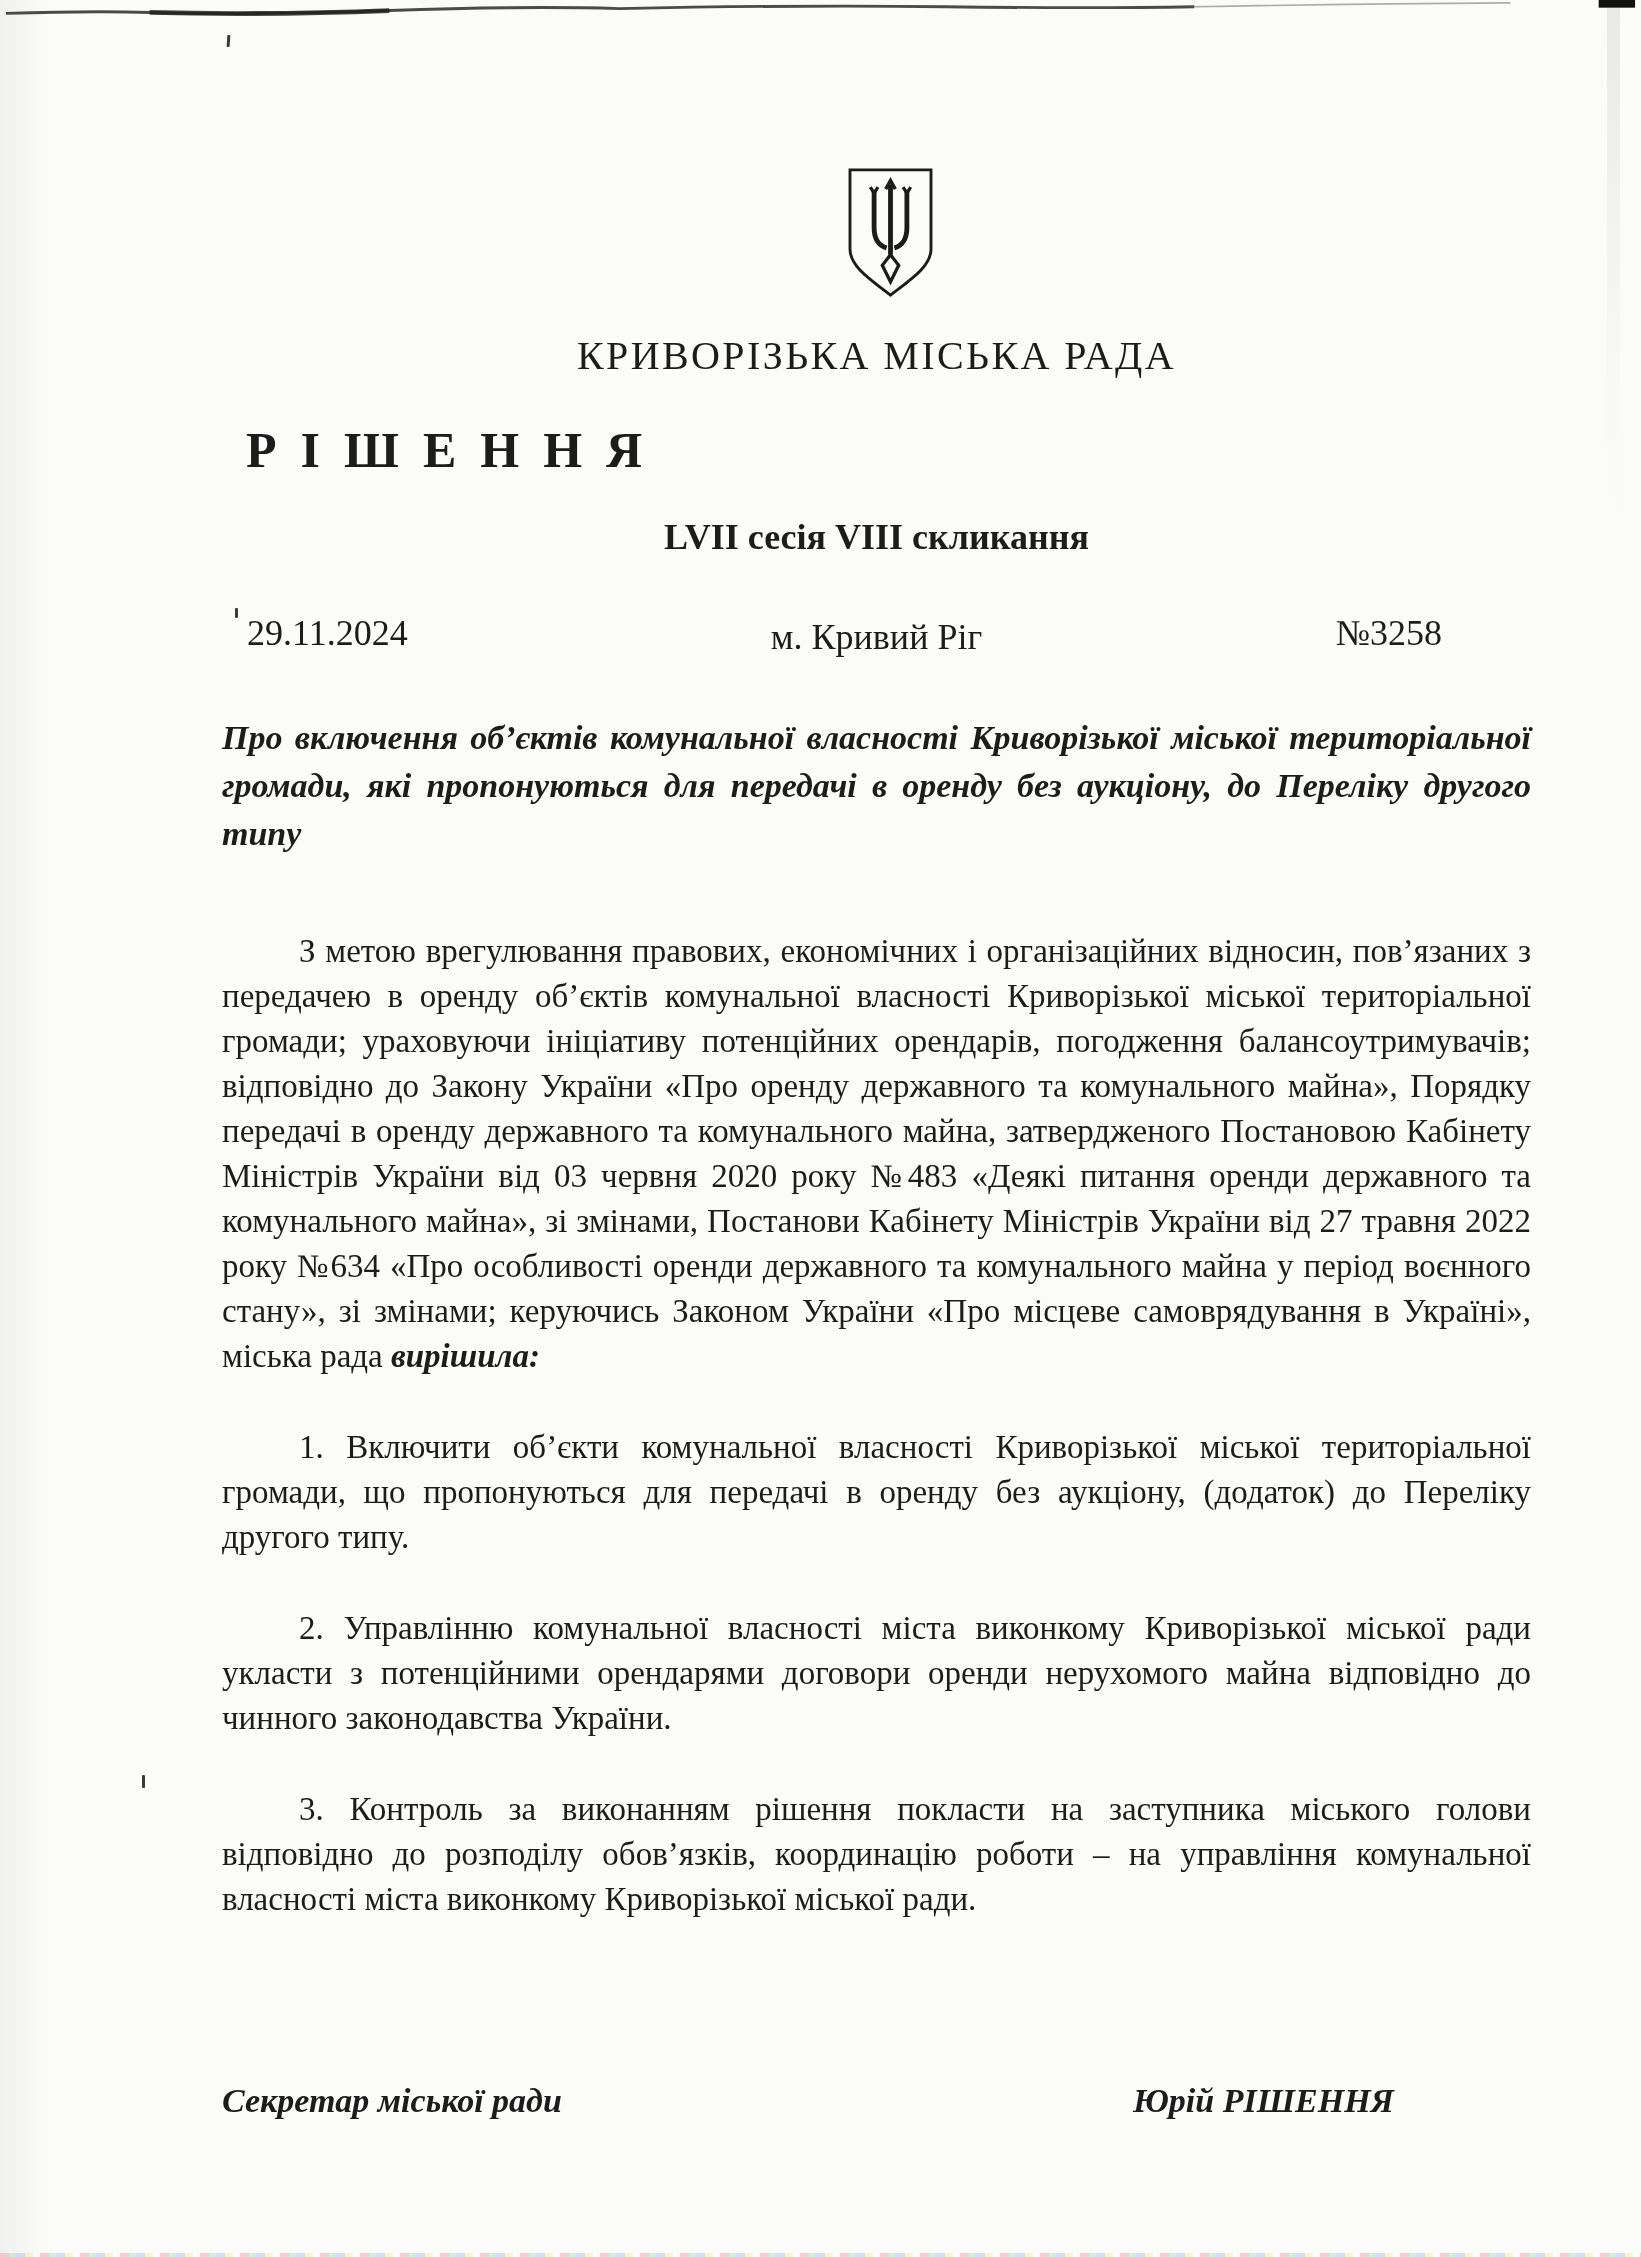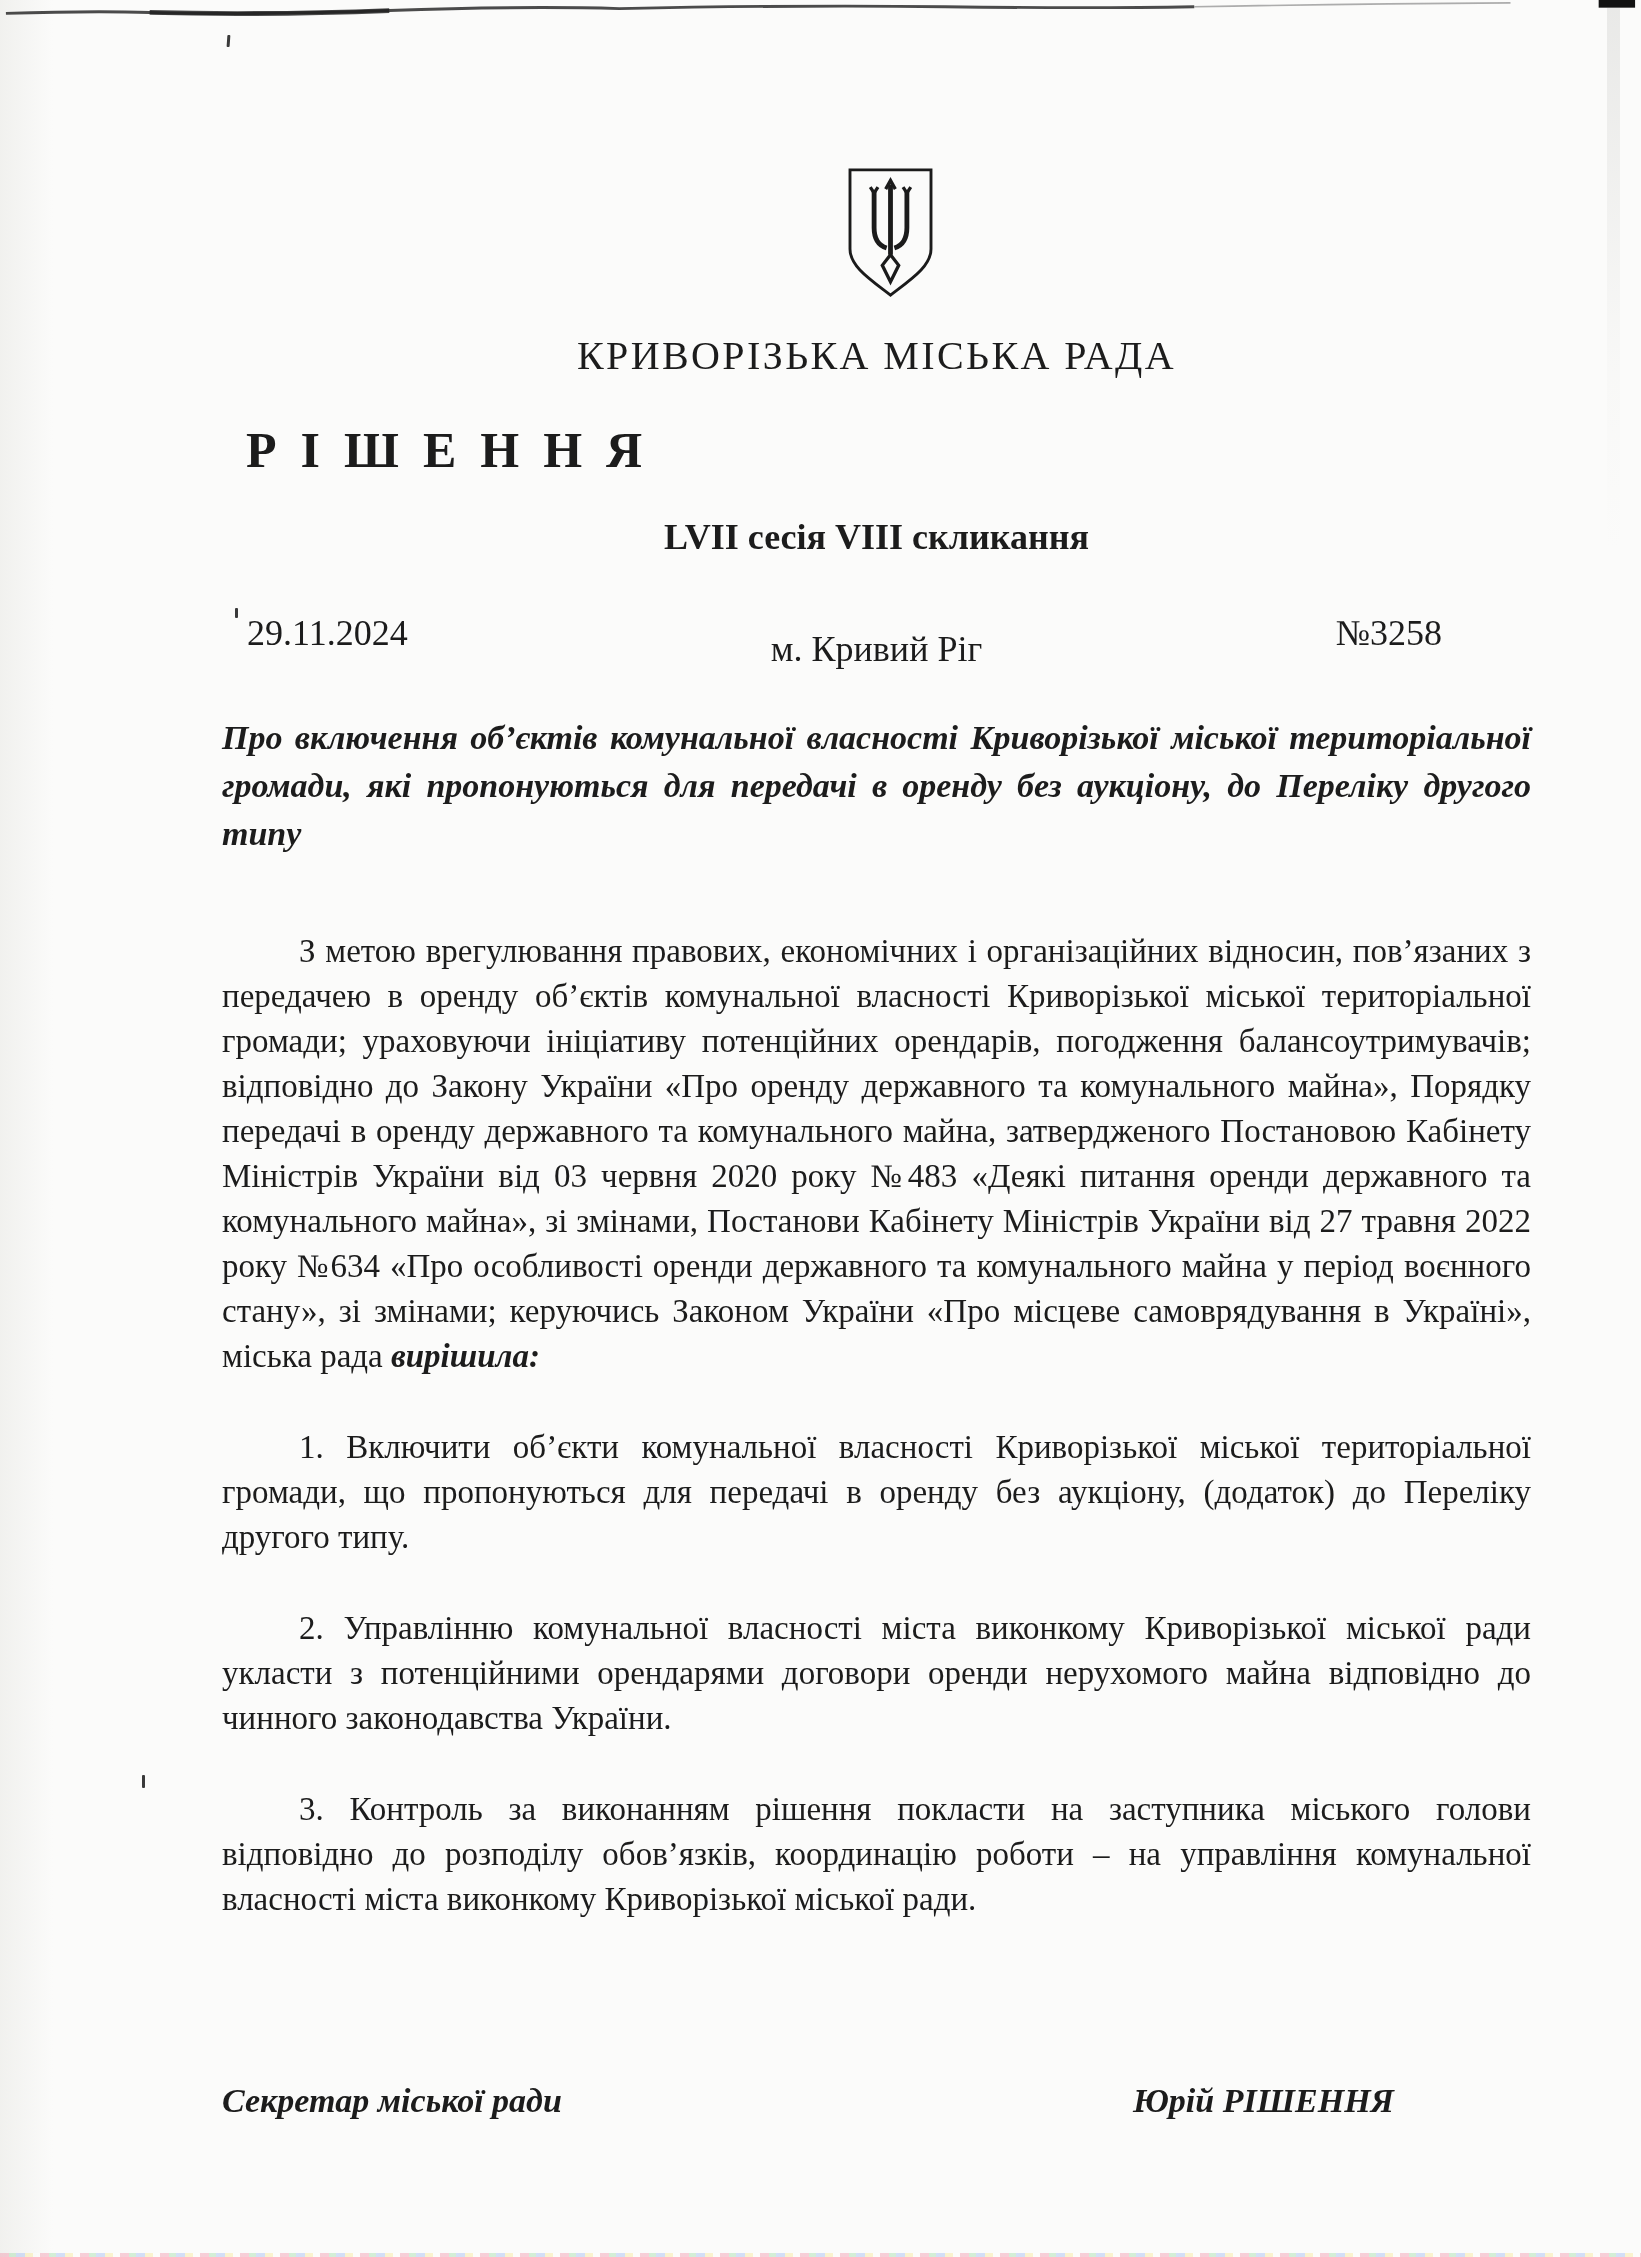--- a/index.html
+++ b/index.html
@@ -46,21 +46,21 @@
     position:absolute; left:222px; top:421px; width:1309px;
     text-align:left; font-size:50px; font-weight:bold;
     letter-spacing:24px; text-indent:24px; white-space:nowrap;
   }
   .session-line {
     position:absolute; left:222px; top:516px; width:1309px;
     text-align:center; font-size:36px; font-weight:bold; white-space:nowrap;
   }
   .date-row { position:absolute; left:222px; top:595px; width:1309px; height:46px; font-size:36px;margin-top:17px; }
   .date-row .doc-date   { position:absolute; left:25px;  top:0; white-space:nowrap; }
-  .date-row .doc-place  { position:absolute; left:50%; top:16px; transform:translateX(-50%); white-space:nowrap; }
+  .date-row .doc-place  { position:absolute; left:50%; top:4px; transform:translateX(-50%); white-space:nowrap; }
   .date-row .doc-number { position:absolute; right:89px; top:0; white-space:nowrap; }
 
   
   .column { position:absolute; left:222px; top:714px; width:1309px; }
   .subject {
     margin:0; font-weight:bold; font-style:italic;
     font-size:34px; line-height:48px; text-align:justify;
   }
   .preamble {
     margin:71px 0 4px 0; font-size:33px; line-height:45px;

